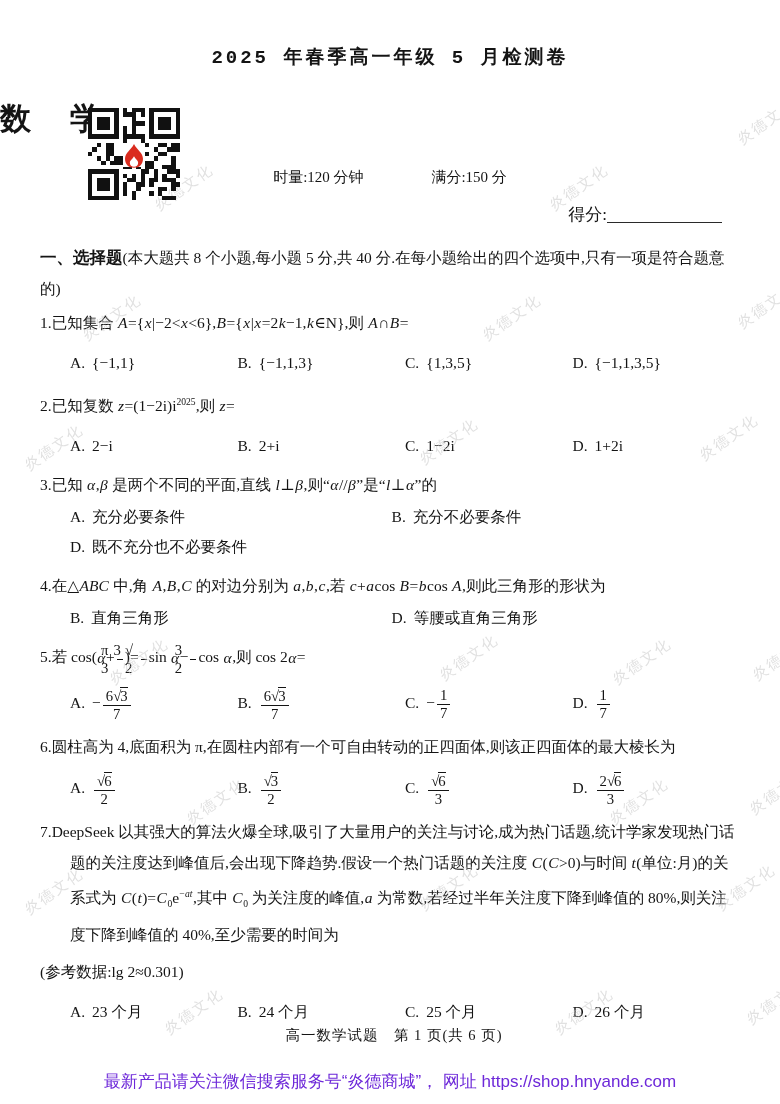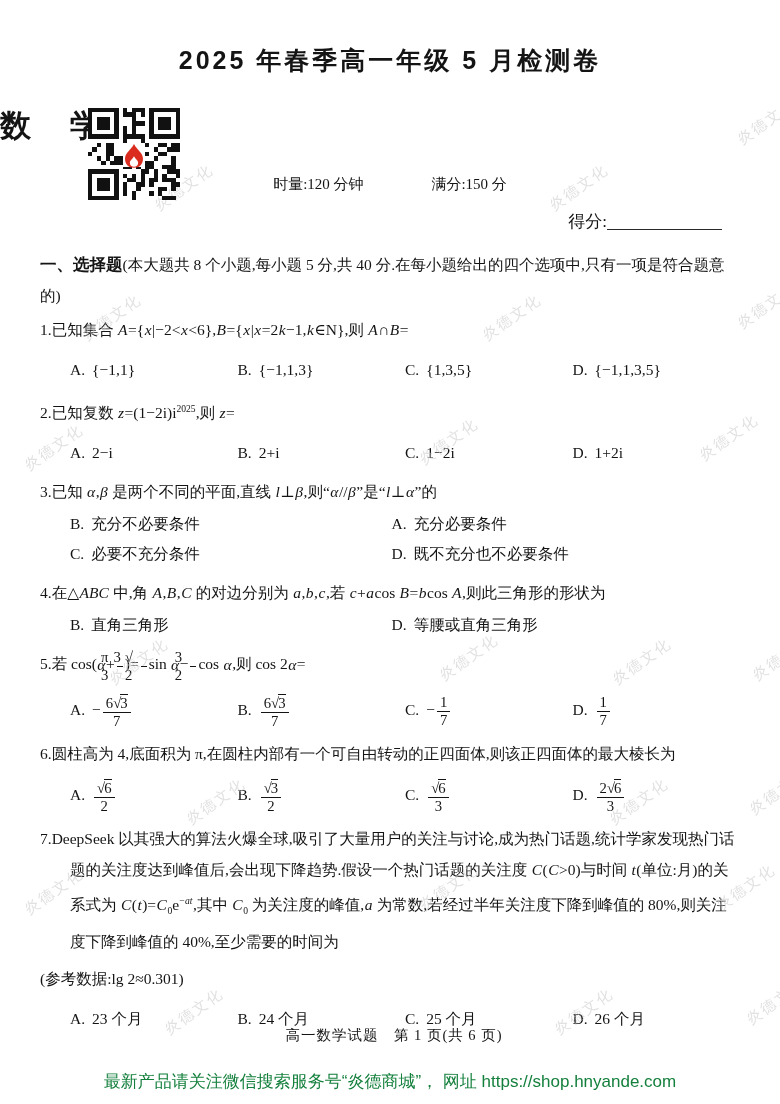--- a/index.html
+++ b/index.html
@@ -4,22 +4,22 @@
 <style>
   html,body{margin:0;padding:0;background:#e8e8e8;}
   .page{position:relative;width:780px;height:1104px;margin:0 auto;background:#ffffff;
         font-family:"Liberation Serif","DejaVu Serif",serif;color:#141414;overflow:hidden;}
 
   
   .wm{position:absolute;color:#c9c9c9;opacity:.55;font-size:15px;letter-spacing:2px;
       transform:rotate(-35deg);font-family:"DejaVu Sans",sans-serif;pointer-events:none;white-space:nowrap;}
 
   
-  .title{padding-top:44px;text-align:center;font-size:25px;font-weight:bold;letter-spacing:3px;
-         font-family:Liberation Sans, sans-serif;}
+  .title{padding-top:44px;text-align:center;font-size:19px;font-weight:bold;letter-spacing:3px;
+         font-family:Liberation Mono, monospace;}
   .subject{margin-top:28px;text-align:left;font-size:31px;font-weight:bold;letter-spacing:4px;}
   .meta{margin-top:28px;text-align:center;font-size:15px;}
   .meta span{margin:0 32px;}
   .qr{position:absolute;left:88px;top:108px;width:92px;height:92px;}
   .qr rect{shape-rendering:crispEdges;}
   .score{margin-top:16px;padding-right:58px;text-align:right;font-size:17px;}
   .blank{display:inline-block;width:115px;height:1em;border-bottom:1.5px solid #2a2a2a;vertical-align:-3px;}
 
   
   main{margin:16px 40px 0 40px;font-size:15.5px;line-height:31px;}
@@ -39,21 +39,21 @@
   sub{font-size:.62em;}
   .frac{display:inline-block;vertical-align:middle;text-align:center;line-height:1.15;font-size:.95em;margin:0 2px;}
   .frac .num{display:block;padding:0 3px 0 3px;border-bottom:1px solid currentColor;}
   .frac .den{display:block;padding:0 3px;}
   .sqrt{white-space:nowrap;}
   .sqrt .rad{letter-spacing:-1px;}
   .sqrt .radi{display:inline-block;border-top:1px solid currentColor;line-height:1.1;}
 
   
   .pagefoot{position:absolute;left:0;right:0;top:1026px;text-align:center;font-size:14.5px;letter-spacing:1px;padding-left:8px;}
-  .banner{position:absolute;left:0;right:0;top:1070px;text-align:center;font-size:17px;color:#15803d;
+  .banner{position:absolute;left:0;right:0;top:1070px;text-align:center;font-size:17px;color:#6d28d9;
           font-family:"Liberation Sans","DejaVu Sans",sans-serif;}
 </style>
 </head>
 <body>
 
 <div class="page">
 
   <div>
       <span class="wm" style="left: 150px; top: 178px;">炎德文化</span>
       <span class="wm" style="left: 545px; top: 178px;">炎德文化</span>
@@ -236,23 +236,22 @@
           <div class="opts row">
             <span class="opt"><span class="lab">A.</span>2−i</span>
             <span class="opt"><span class="lab">B.</span>2+i</span>
             <span class="opt"><span class="lab">C.</span>1−2i</span>
             <span class="opt"><span class="lab">D.</span>1+2i</span>
           </div>
         </div>
         <div class="qblock">
           <div class="q"><span>3.</span>已知 <i>α</i>,<i>β</i> 是两个不同的平面,直线 <i>l</i>⊥<i>β</i>,则“<i>α</i>//<i>β</i>”是“<i>l</i>⊥<i>α</i>”的</div>
           <div class="opts grid">
+            <span class="opt"><span class="lab">A.</span>充分必要条件</span>
             <span class="opt"><span class="lab">B.</span>充分不必要条件</span>
-            <span class="opt"><span class="lab">A.</span>充分必要条件</span>
-            <span class="opt"><span class="lab">C.</span>必要不充分条件</span>
             <span class="opt"><span class="lab">D.</span>既不充分也不必要条件</span>
           </div>
         </div>
         <div class="qblock">
           <div class="q"><span>4.</span>在△<i>ABC</i> 中,角 <i>A</i>,<i>B</i>,<i>C</i> 的对边分别为 <i>a</i>,<i>b</i>,<i>c</i>,若 <i>c</i>+<i>a</i>cos <i>B</i>=<i>b</i>cos <i>A</i>,则此三角形的形状为</div>
           <div class="opts grid">
             <span class="opt"><span class="lab">B.</span>直角三角形</span>
             <span class="opt"><span class="lab">D.</span>等腰或直角三角形</span>
           </div>
         </div>

